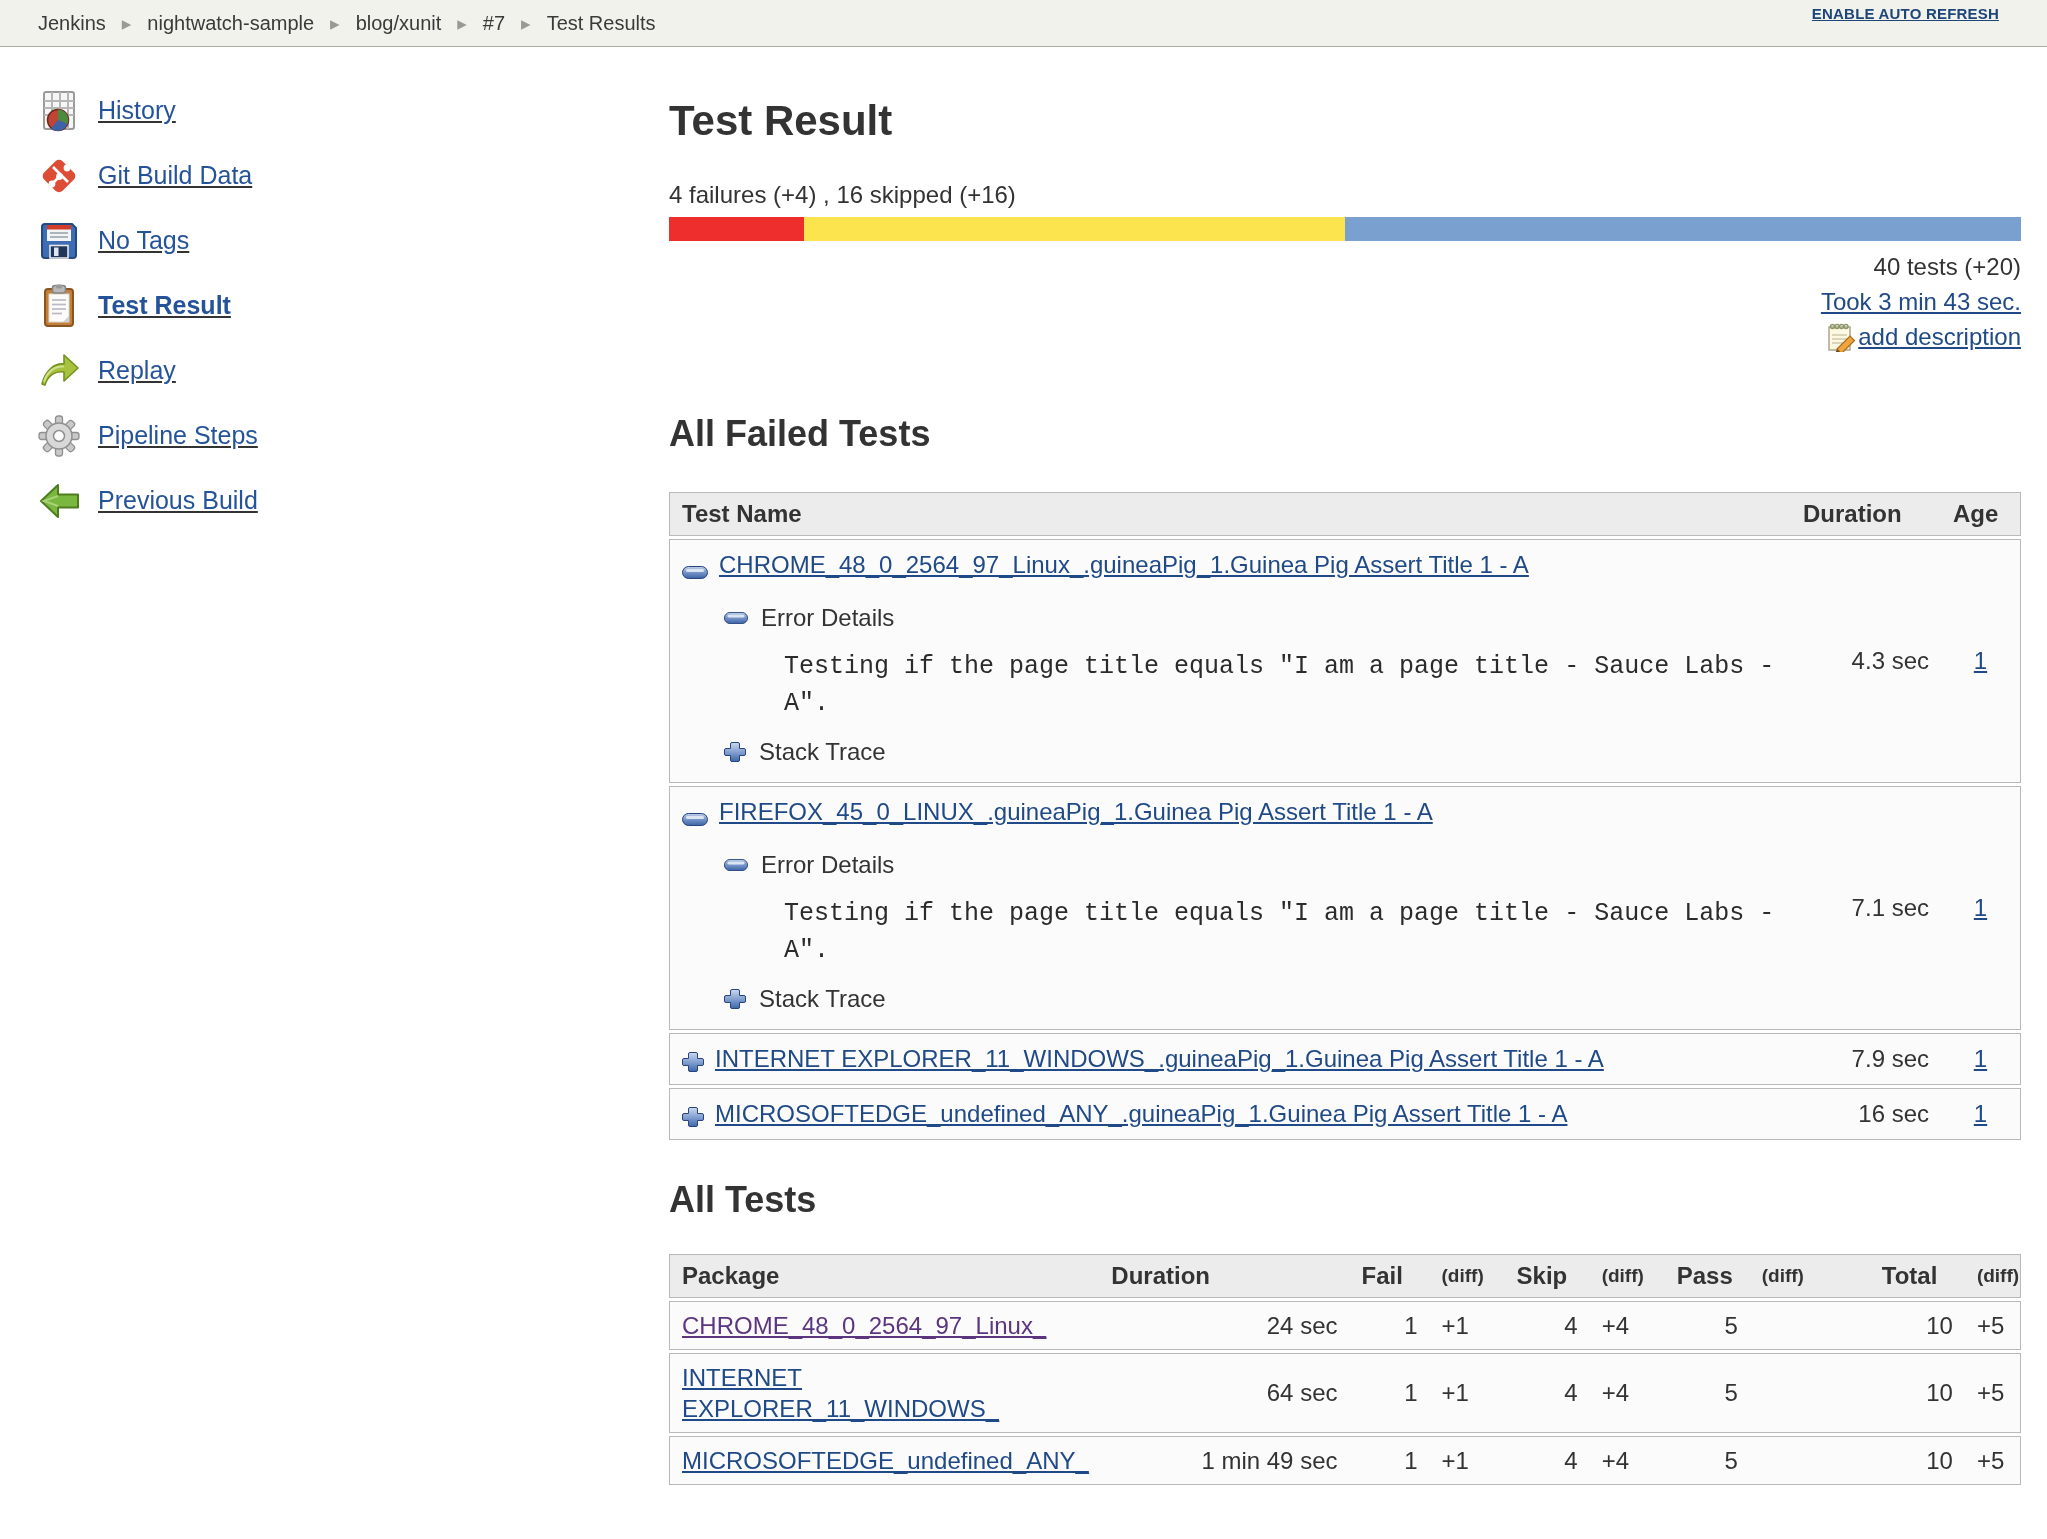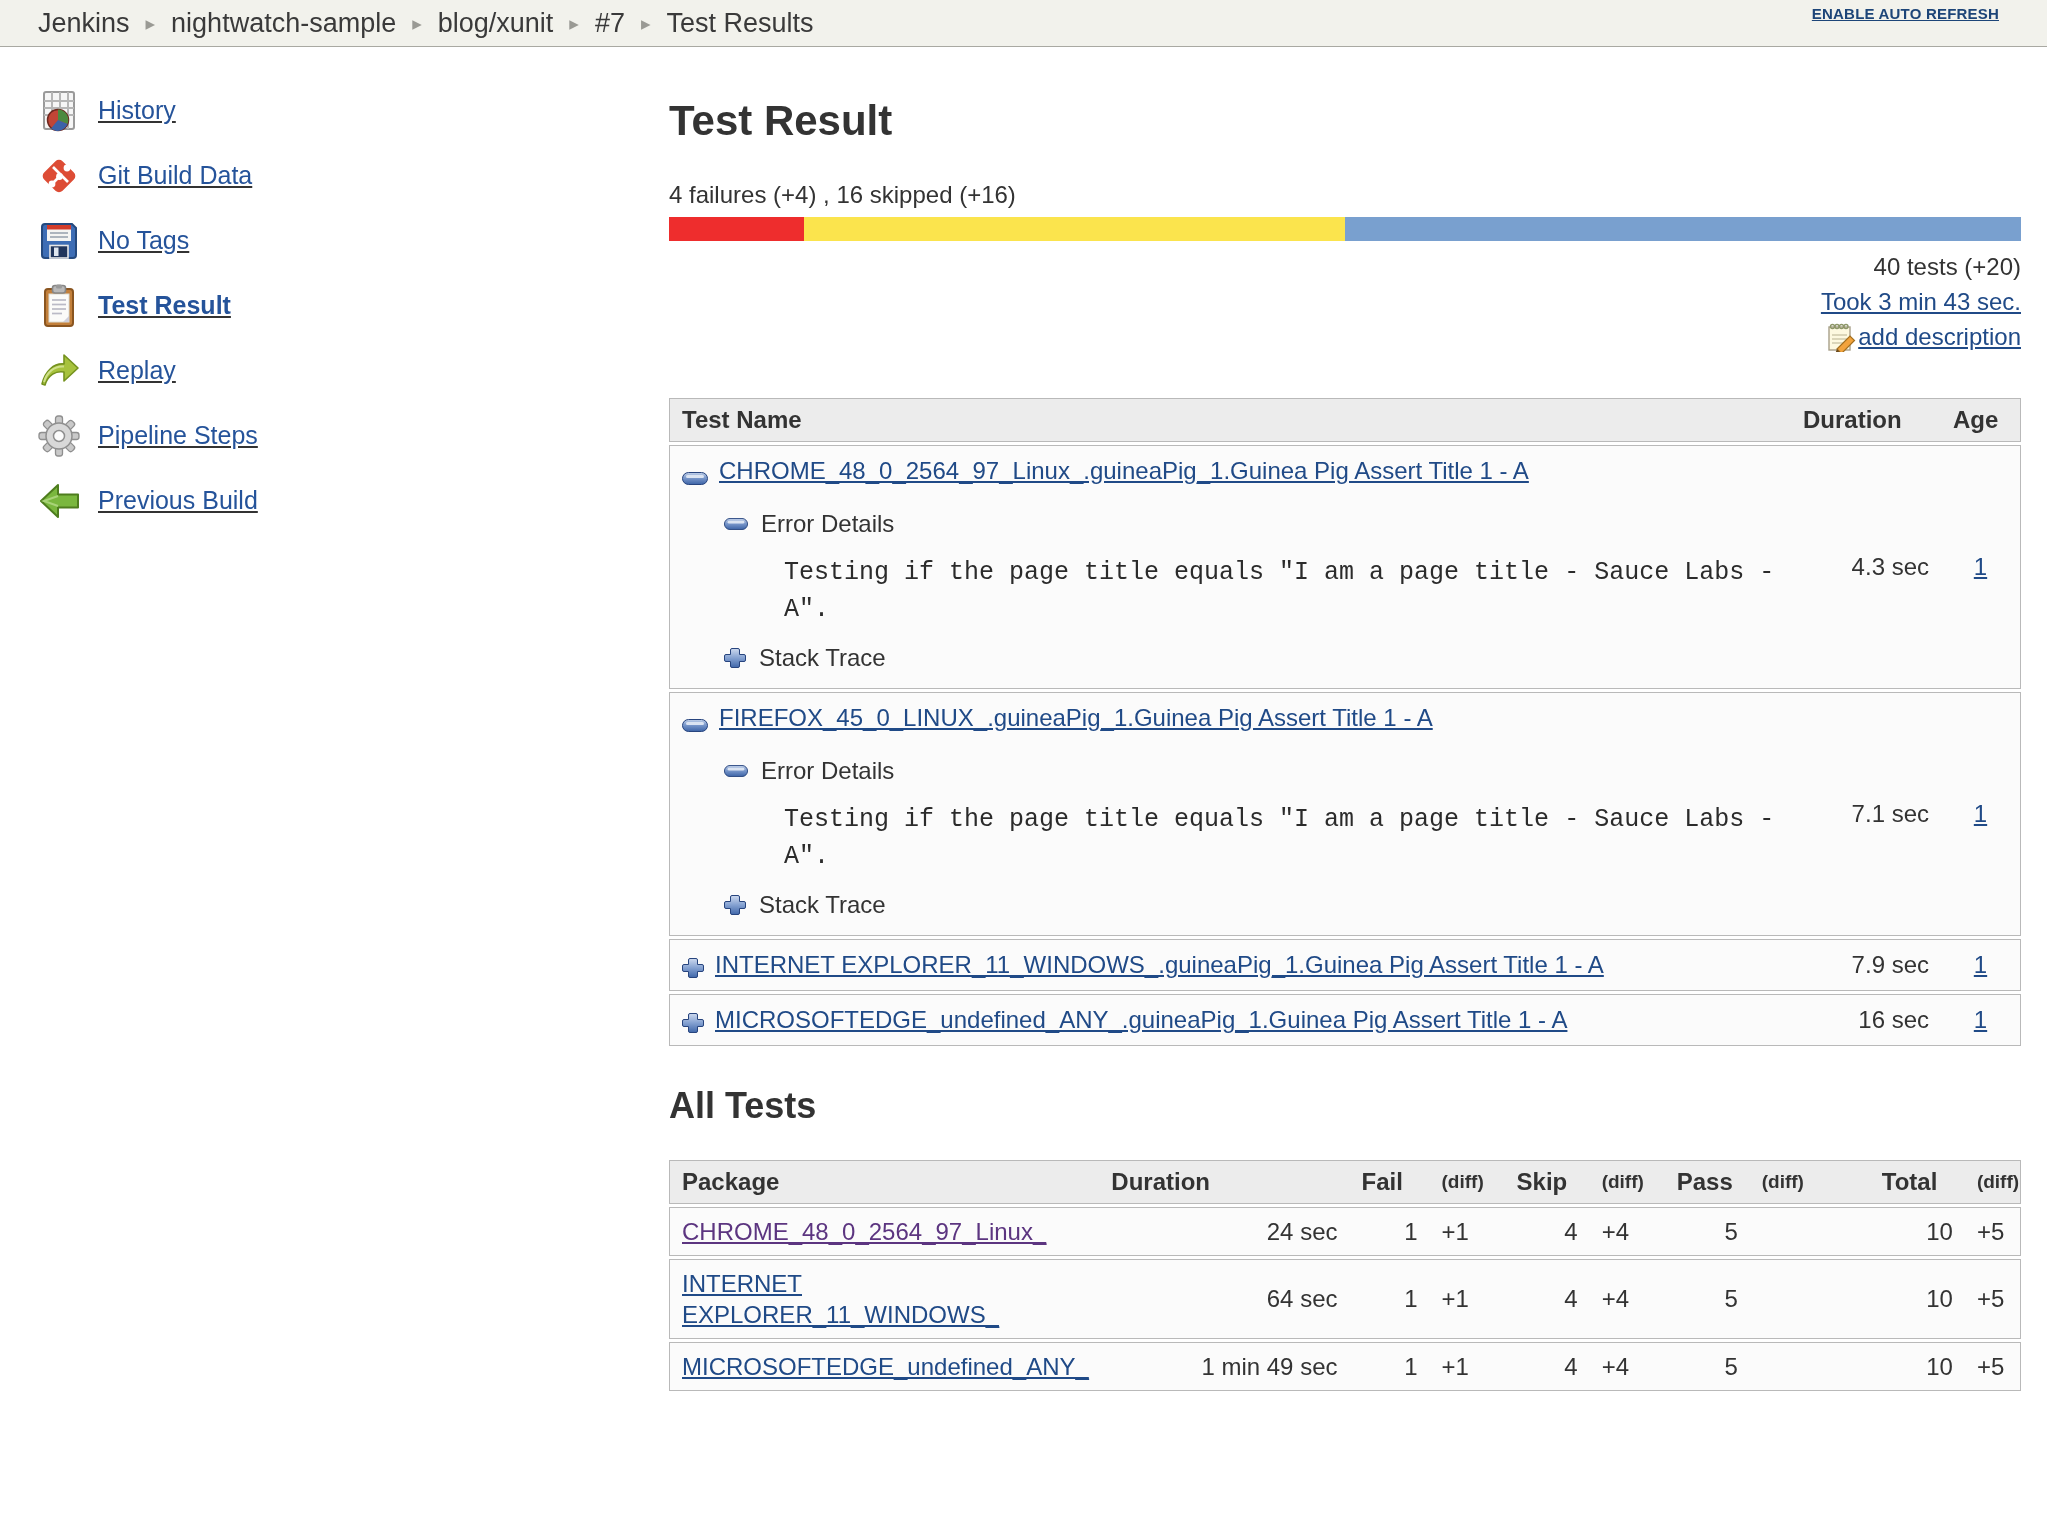--- a/index.html
+++ b/index.html
@@ -3,21 +3,21 @@
 <meta charset="utf-8">
 <style>
   * { margin:0; padding:0; box-sizing:content-box; }
   html,body { width:2047px; height:1539px; overflow:hidden; background:#fff;
     font-family:"Liberation Sans", sans-serif; color:#333; }
   a { cursor:pointer; }
 
   
   .topbar { position:relative; height:46px; background:#f2f2ec; border-bottom:1px solid #a9a9a2;
     display:flex; align-items:center; padding-left:38px; }
-  .crumb { font-size:27px; color:#3a3a3a; cursor:pointer; }
+  .crumb { font-size:20px; color:#3a3a3a; cursor:pointer; }
   .crumb-sep { color:#9a9a94; font-size:19px; margin:0 16px; }
   .autorefresh { position:absolute; right:48px; top:5px; font-size:15px; font-weight:bold;
     color:#1d4578; text-decoration:underline; letter-spacing:0.2px; }
 
   
   #side-panel { position:absolute; left:36px; top:78px; width:580px; }
   .task { display:flex; align-items:center; height:65px;text-decoration:underline; }
   .task-icon { width:46px; height:46px; flex:0 0 46px; display:flex; align-items:center; justify-content:center; }
   .task-label { margin-left:16px; font-size:25px; color:#25539a; text-decoration:none; }
   .task-label.active { font-weight:bold; }
@@ -245,20 +245,21 @@
               <line x1="5" y1="17" x2="20" y2="17"></line>
               <line x1="5" y1="21" x2="20" y2="21"></line>
           </g>
           <path d="M10 27 L23 14 L27.5 18.5 L14.5 31.5 Z" fill="#f2a33c" stroke="#a36f1f" stroke-width="1.2"></path>
           <path d="M10 27 L8 32 L13 30.5 Z" fill="#6b4a1b"></path>
         </svg>
       </span><a>add description</a>
     </div>
   </div>
 
+  <h2 class="section-title h2-failed">All Failed Tests</h2>
 
   <table class="pane t-failed">
     <colgroup>
         <col style="width:1122px">
         <col style="width:150px">
         <col style="width:80px">
       </colgroup>
     <tbody>
         <tr>
       <th>Test Name</th>

